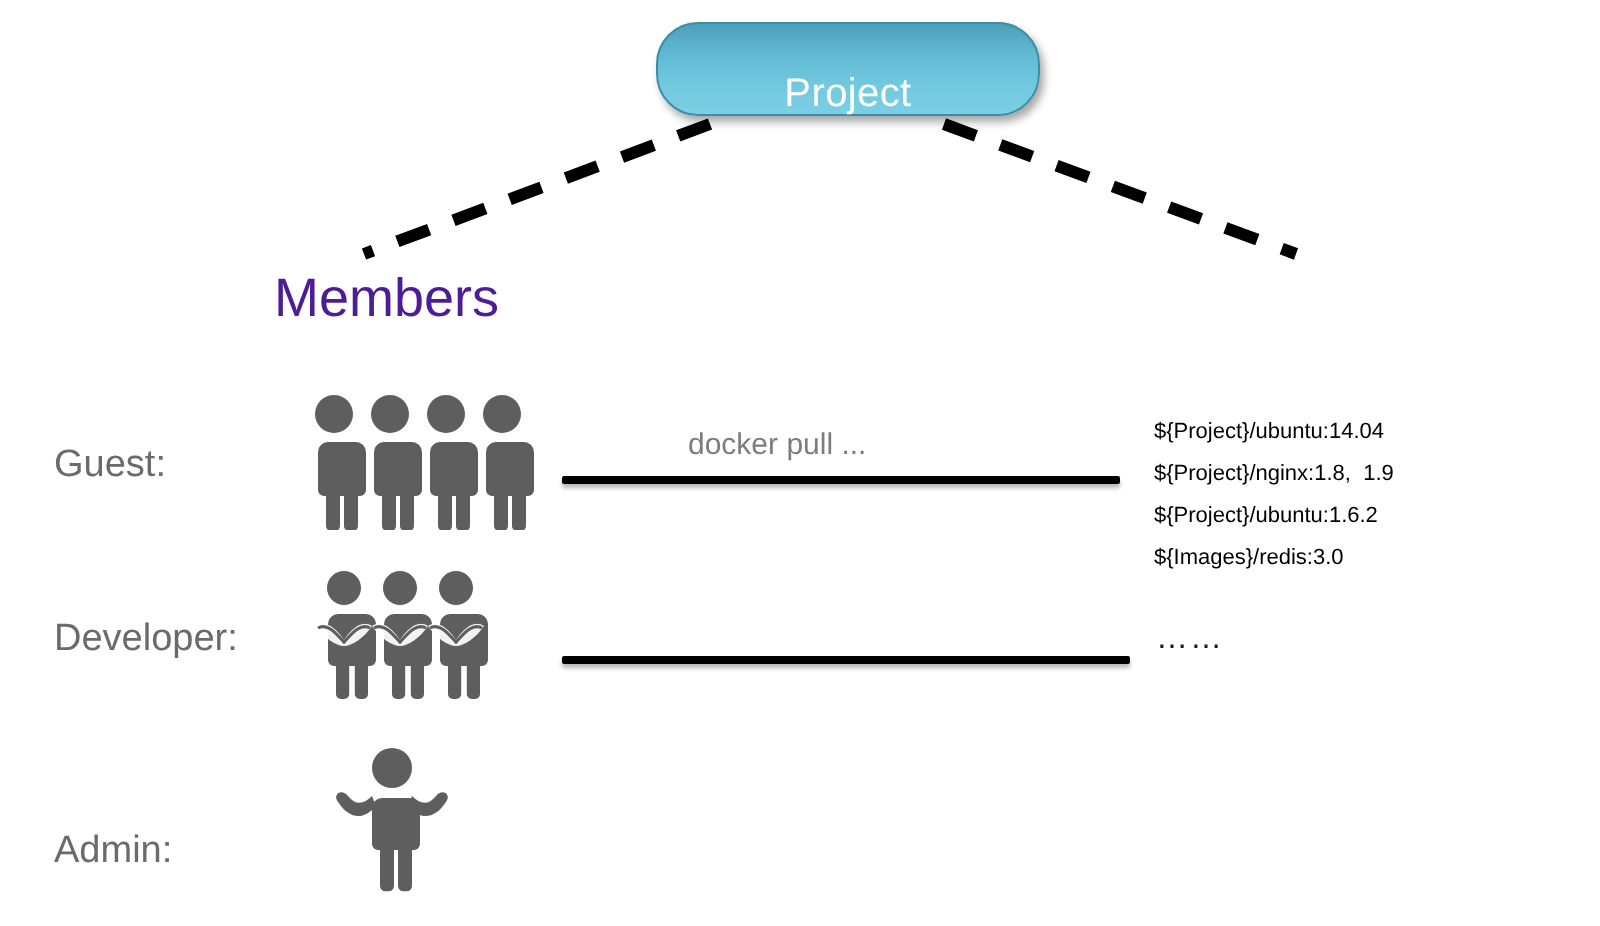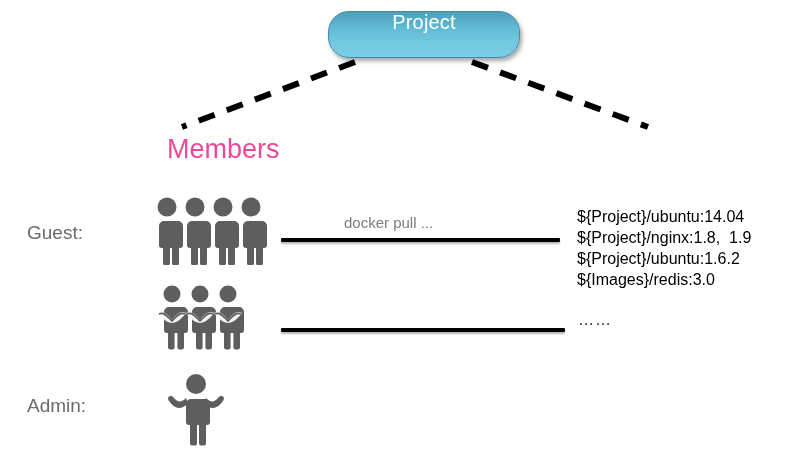--- a/index.html
+++ b/index.html
@@ -27,21 +27,21 @@
   .project-box {
     left: 328px;
     top: 11px;
     width: 192px;
     height: 47px;
     border-radius: 21px;
     background: linear-gradient(180deg, #4e9fba 0%, #63bcd6 38%, #72c9e0 70%, #7ccfe4 100%);
     border: 1px solid #3d8ca6;
     box-shadow: 2px 3px 4px rgba(0,0,0,0.35);
     display: flex;
-    align-items: flex-start;
+    align-items: flex-end;
     justify-content: center;
     box-sizing: border-box;
   }
   .project-label {
     color: #ffffff;
     font-size: 20px;
     letter-spacing: 0.2px;
     line-height: 1;
   }
 
@@ -49,40 +49,39 @@
   .branch-svg {
     left: 0;
     top: 0;
     width: 800px;
     height: 463px;
     pointer-events: none;
   }
 
   
   .col-header {
-    color: #ec4899;
+    color: #4c1d95;
     font-size: 27px;
     line-height: 1;
     white-space: nowrap;
-    margin-left: 30px;
   }
   .header-members { left: 137px; top: 136px; }
   .header-images  { left: 629px; top: 136px; }
 
   
   .role-label {
     color: #6b6b6b;
     font-size: 19px;
     line-height: 1;
     white-space: nowrap;
     text-underline-offset: 4px;
   }
   .role-guest     { left: 27px; top: 223px; }
   .role-developer { left: 27px; top: 310px; }
-  .role-admin     { left: 27px; top: 396px; }
+  .role-admin     { left: 27px; top: 416px; }
 
   
   .people-group { display: flex; align-items: flex-end; }
   .people-guest     { left: 150px; top: 197px; }
   .people-developer { left: 155px; top: 285px; }
   .people-admin     { left: 165px; top: 372px; }
   .fig { display: block; }
   .fig + .fig { margin-left: -6px; }
 
   
@@ -103,21 +102,21 @@
     text-align: right;
   }
   .label-pull { left: 344px; top: 215px; }
   .label-push { left: 344px; top: 305px; }
 
   
   .image-list {
     left: 577px;
     top: 206px;
     color: #000000;
-    font-size: 16px;
+    font-size: 11px;
     line-height: 21px;
     white-space: nowrap;
   }
   .image-list div { white-space: pre; }
   .image-ellipsis {
     left: 578px;
     top: 312px;
     color: #1a1a1a;
     font-size: 16px;
     line-height: 1;
@@ -134,20 +133,21 @@
     <line x1="472" y1="62" x2="648" y2="127" stroke="#000000" stroke-width="6" stroke-dasharray="17 13" stroke-linecap="butt"></line>
   </svg>
 
   <div class="abs project-box">
     <span class="project-label">Project</span>
   </div>
 
   <div class="abs col-header header-members">Members</div>
 
   <div class="abs role-label role-guest">Guest:</div>
+  <div class="abs role-label role-developer">Developer:</div>
   <div class="abs role-label role-admin">Admin:</div>
 
   <div class="abs people-group people-guest">
     <svg class="fig" width="34" height="68" viewBox="0 0 34 68">
       <circle cx="17" cy="10" r="9.5" fill="#5e5e5e"></circle>
       <path d="M6 24 h22 a5 5 0 0 1 5 5 v19 a3 3 0 0 1 -3 3 h-1 v15 a2.5 2.5 0 0 1 -2.5 2.5 h-2 a2.5 2.5 0 0 1 -2.5 -2.5 v-15 h-2 v15 a2.5 2.5 0 0 1 -2.5 2.5 h-2 a2.5 2.5 0 0 1 -2.5 -2.5 v-15 h-1 a3 3 0 0 1 -3 -3 v-19 a5 5 0 0 1 5 -5 z" fill="#5e5e5e"></path>
     </svg>
     <svg class="fig" width="34" height="68" viewBox="0 0 34 68">
       <circle cx="17" cy="10" r="9.5" fill="#5e5e5e"></circle>
       <path d="M6 24 h22 a5 5 0 0 1 5 5 v19 a3 3 0 0 1 -3 3 h-1 v15 a2.5 2.5 0 0 1 -2.5 2.5 h-2 a2.5 2.5 0 0 1 -2.5 -2.5 v-15 h-2 v15 a2.5 2.5 0 0 1 -2.5 2.5 h-2 a2.5 2.5 0 0 1 -2.5 -2.5 v-15 h-1 a3 3 0 0 1 -3 -3 v-19 a5 5 0 0 1 5 -5 z" fill="#5e5e5e"></path>

